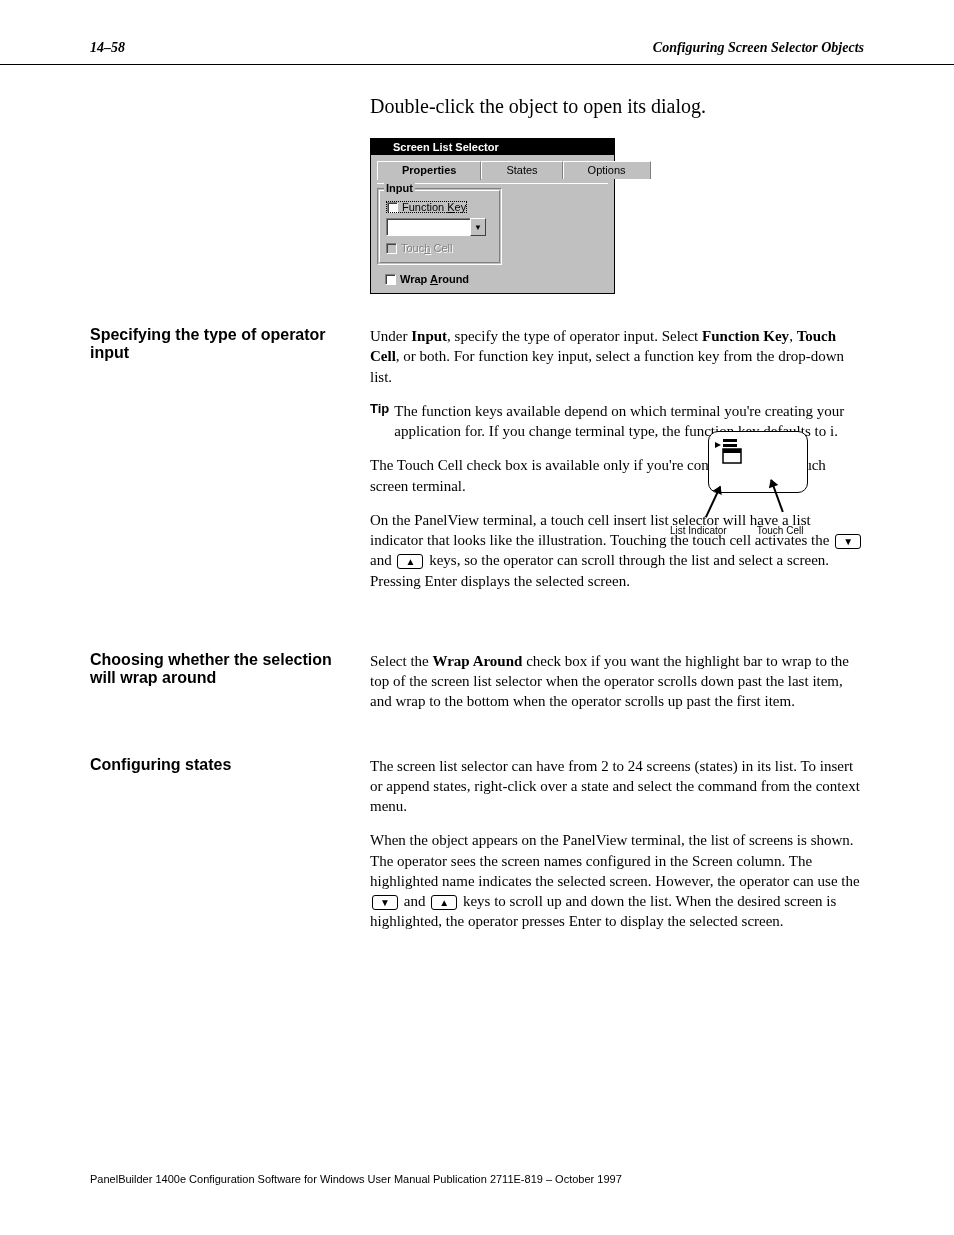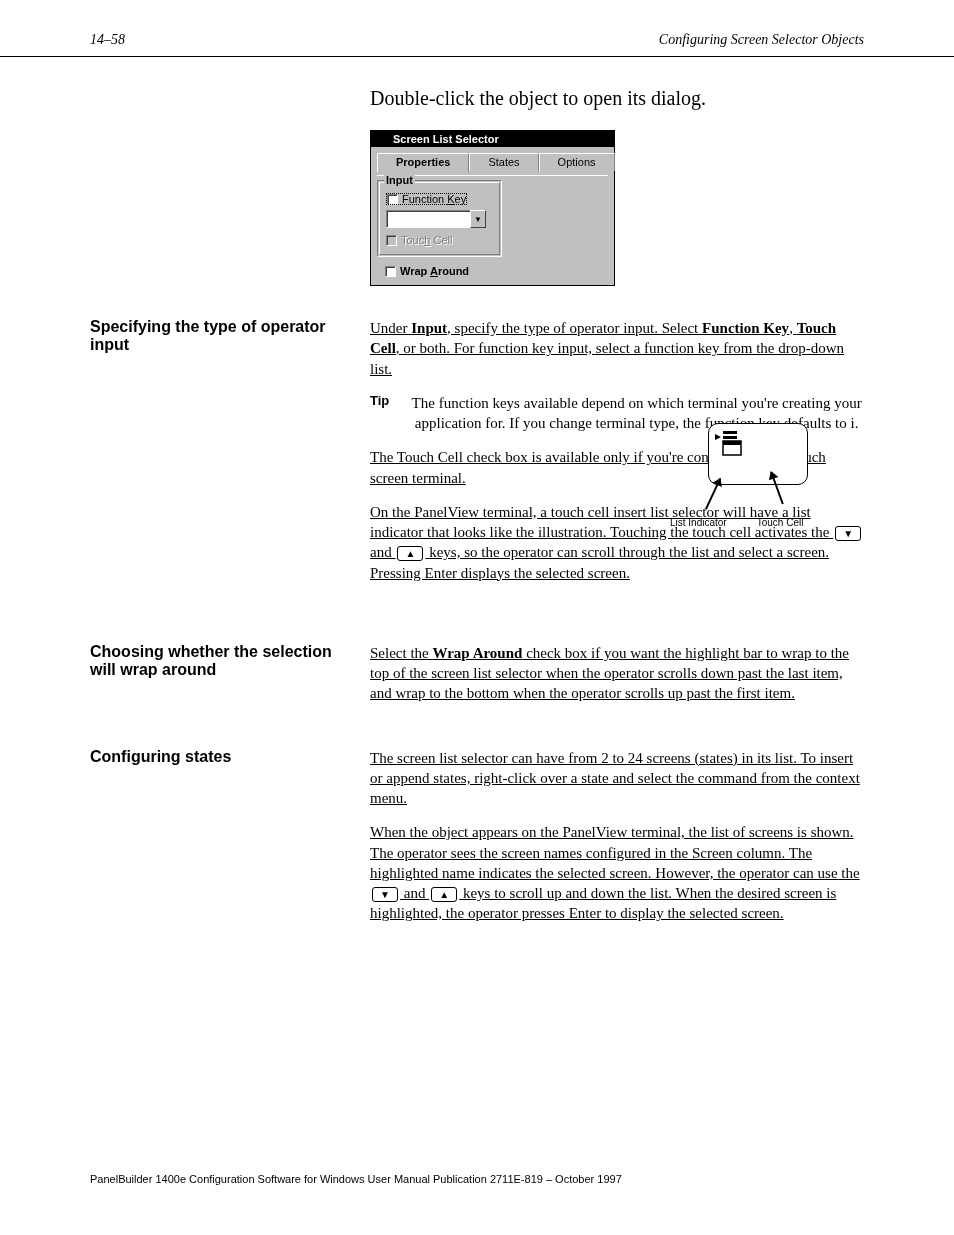--- a/index.html
+++ b/index.html
@@ -8,23 +8,24 @@
     background: #fff;
     color: #000;
     width: 954px;
     height: 1235px;
     position: relative;
   }
   .page-header {
     display: flex;
     justify-content: space-between;
     align-items: baseline;
-    padding: 32px 90px 8px 90px;
+    padding: 40px 90px 8px 90px;
     border-bottom: 1.5px solid #000;
     margin-bottom: 30px;
+    font-weight: bold;
   }
   .page-number { font-size: 14px; font-style: italic; }
   .page-title-right { font-size: 14px; font-style: italic; }
   .content { padding: 0 90px 0 90px; }
   .intro-para { margin-left: 280px; font-size: 20px; margin-bottom: 20px; }
   .dialog-wrap { display: flex; justify-content: flex-start; margin-left: 280px; margin-bottom: 32px; }
   .dialog {
     width: 245px;
     background: #c0c0c0;
     border: 1px solid #000;
@@ -39,21 +40,21 @@
     font-size: 11px;
   }
   .dialog-body { padding: 6px; }
   .tabs { display: flex; gap: 0; margin-bottom: 4px; }
   .tab {
     background: #c0c0c0;
     border-top: 1px solid #fff;
     border-left: 1px solid #fff;
     border-right: 1px solid #808080;
     border-bottom: none;
-    padding: 2px 18px 3px;
+    padding: 2px 24px 3px;
     font-size: 11px;
     position: relative;
   }
   .tab.active {
     font-weight: bold;
     z-index: 2;
     padding-bottom: 4px;
     margin-bottom: -1px;
     background: #c0c0c0;
   }
@@ -127,23 +128,23 @@
     border-bottom: 1px solid #404040;
     display:flex; align-items:center; justify-content:center;
     font-size: 8px;
   }
   .disabled-text { color: #808080; text-shadow: 1px 1px 0 #fff; }
   .underline-access { text-decoration: underline; }
   .section-row { display: flex; gap: 30px; margin-top: 30px; align-items:flex-start; }
   .section-label { width: 250px; flex-shrink:0; }
   .section-label h2 { font-size: 16px; font-weight: bold; font-family: Arial, sans-serif; }
   .section-body { flex: 1; font-size: 15px; }
-  .section-body p { margin-bottom: 14px; line-height: 1.35; text-decoration: underline; }
+  .section-body p { margin-bottom: 14px; line-height: 1.35; }
   .section-body .bold { font-weight: bold; }
-  .tip-table { display: flex; gap: 20px; margin-bottom: 14px; align-items:flex-start;text-align:center; }
+  .tip-table { display: flex; gap: 5px; margin-bottom: 14px; align-items:flex-start; }
   .tip-label { font-weight: bold; font-family: Arial, sans-serif; font-size: 13px; white-space:nowrap; }
   .tip-body { font-size: 15px; line-height: 1.35; }
   .illustration-row { display: flex; justify-content: flex-end; margin-bottom: 10px; }
   .illus {
     position: relative;
     width: 130px;
     height: 120px;
     margin-right: 40px;
   }
   .illus-button {

